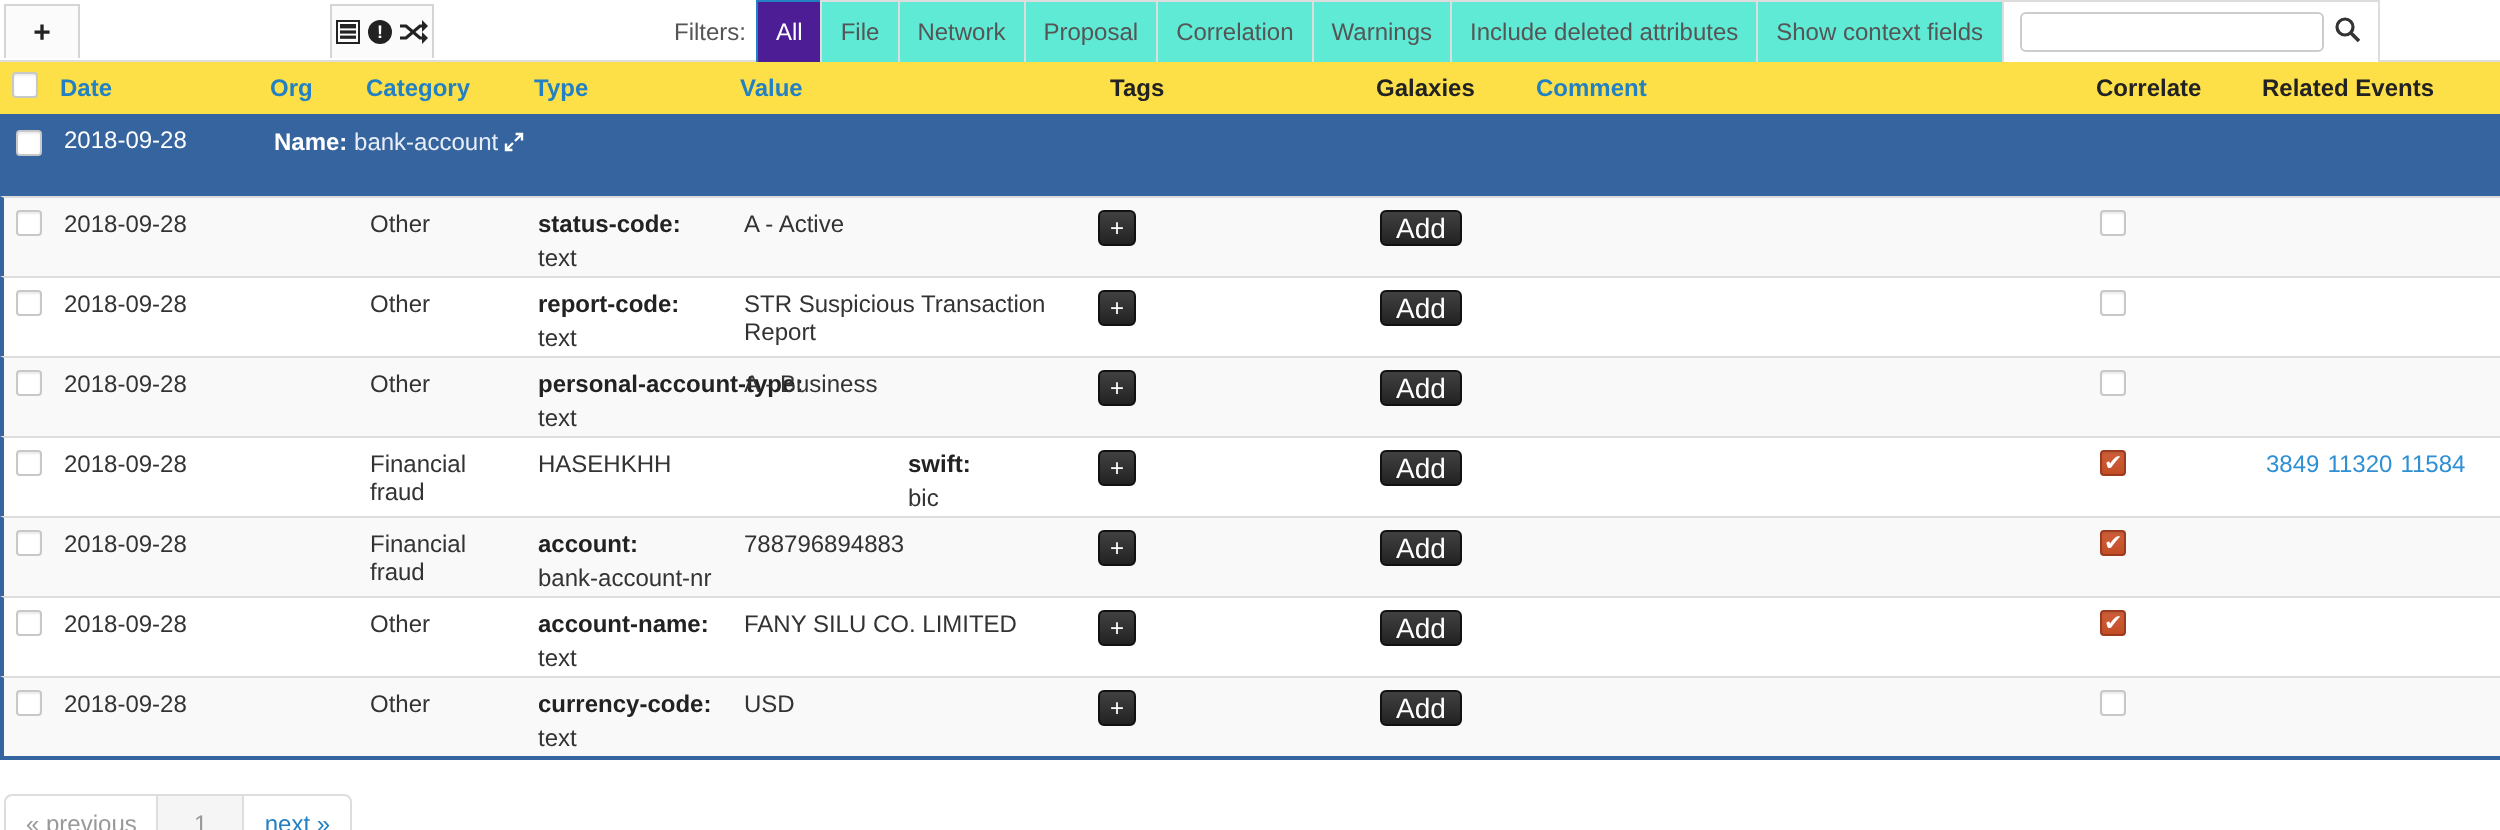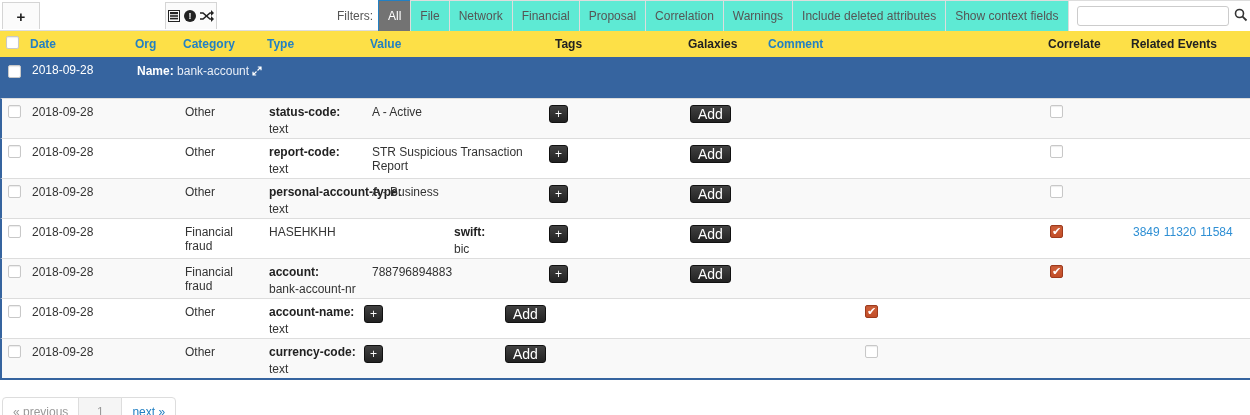--- a/index.html
+++ b/index.html
@@ -13,21 +13,21 @@
   .plus-box { left:2px; width:38px; font-size:15px; font-weight:bold; color:#222; cursor:pointer; }
   .icon-box { left:165px; width:52px; gap:4px; }
   .icon-box svg { display:block; }
   .excl-circle { width:12px; height:12px; border-radius:50%; background:#222; color:#fff;
     font-size:9px; font-weight:bold; display:flex; align-items:center; justify-content:center; line-height:1; }
 
   .filters-wrap { position:absolute; left:337px; top:0; height:31px; display:flex; align-items:stretch; }
   .filters-label { color:#555; display:flex; align-items:center; padding:0 6px 0 0; }
   .ftab { display:flex; align-items:center; padding:0 9px; border:1px solid #ddd; border-bottom:none;
     margin-left:-1px; color:#555; background:#5eead4; cursor:pointer; white-space:nowrap; }
-  .ftab.active { background:#737373; color:#fff; border-color:#2380c3; }
+  .ftab.active { background:#4c1d95; color:#fff; border-color:#2380c3; }
   .search-cell { display:flex; align-items:center; gap:5px; padding:0 8px; border:1px solid #ddd;
     border-bottom:none; margin-left:-1px; background:#fff; }
   .search-input { width:152px; height:20px; border:1px solid #ccc; border-radius:3px; padding:0 6px;
     font-family:"Liberation Sans", sans-serif; font-size:12px; outline:none; }
 
   
   .grid { width:1250px; }
   .tr { display:flex; align-items:flex-start; border-left:2px solid #36649f; }
   .td { padding:6px 0 6px 8px; }
   .col-cb   { width:22px; padding-left:6px; }
@@ -112,21 +112,20 @@
         </svg>
     </span>
   </div>
 
   <div class="filters-wrap">
     <span class="filters-label">Filters:</span>
     <span style="display:flex;">
         <span class="ftab active">All</span>
         <span class="ftab">File</span>
         <span class="ftab">Network</span>
-        <span class="ftab">Financial</span>
         <span class="ftab">Proposal</span>
         <span class="ftab">Correlation</span>
         <span class="ftab">Warnings</span>
         <span class="ftab">Include deleted attributes</span>
         <span class="ftab">Show context fields</span>
       </span>
     <span class="search-cell">
       <input class="search-input" type="text" placeholder="" style="">
       <span>
         <svg width="14" height="14" viewBox="0 0 14 14">
@@ -250,35 +249,37 @@
   </div>
       <div class="tr attr-row">
     <div class="td col-cb"><span class="checkbox"></span></div>
     <div class="td col-date">2018-09-28</div>
     <div class="td col-org"></div>
     <div class="td col-cat">Other</div>
     <div class="td col-type">
       <div class="type-name">account-name:</div>
       <div class="type-sub">text</div>
     </div>
+    <div class="td col-value">FANY SILU CO. LIMITED</div>
     <div class="td col-tags"><button class="btn-dark tag-add">+</button></div>
     <div class="td col-gal"><button class="btn-dark galaxy-add">Add</button></div>
     <div class="td col-comment"></div>
     <div class="td col-corr"><span class="checkbox checked"></span></div>
     <div class="td col-rel rel-links"></div>
   </div>
       <div class="tr attr-row odd">
     <div class="td col-cb"><span class="checkbox"></span></div>
     <div class="td col-date">2018-09-28</div>
     <div class="td col-org"></div>
     <div class="td col-cat">Other</div>
     <div class="td col-type">
       <div class="type-name">currency-code:</div>
       <div class="type-sub">text</div>
     </div>
+    <div class="td col-value">USD</div>
     <div class="td col-tags"><button class="btn-dark tag-add">+</button></div>
     <div class="td col-gal"><button class="btn-dark galaxy-add">Add</button></div>
     <div class="td col-comment"></div>
     <div class="td col-corr"><span class="checkbox"></span></div>
     <div class="td col-rel rel-links"></div>
   </div>
     </div>
 </div>
 
 <div class="pagination">

